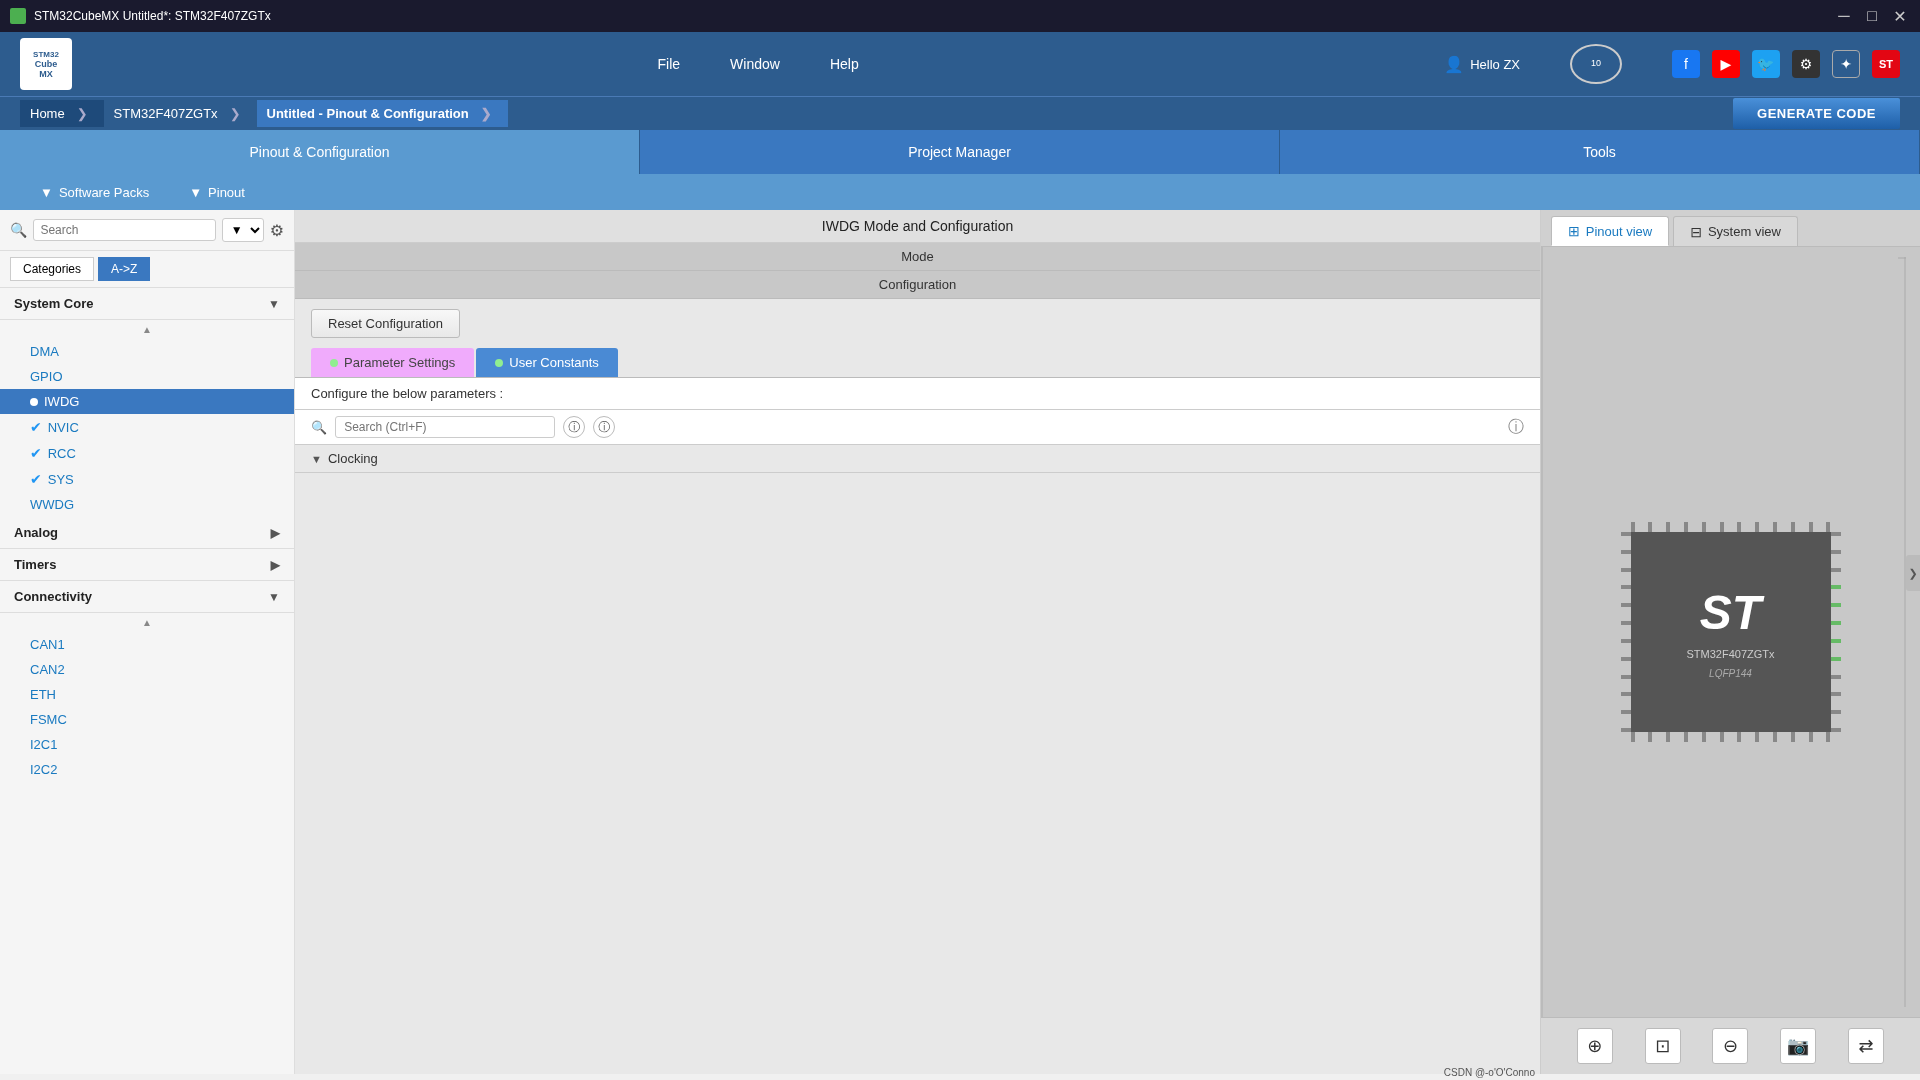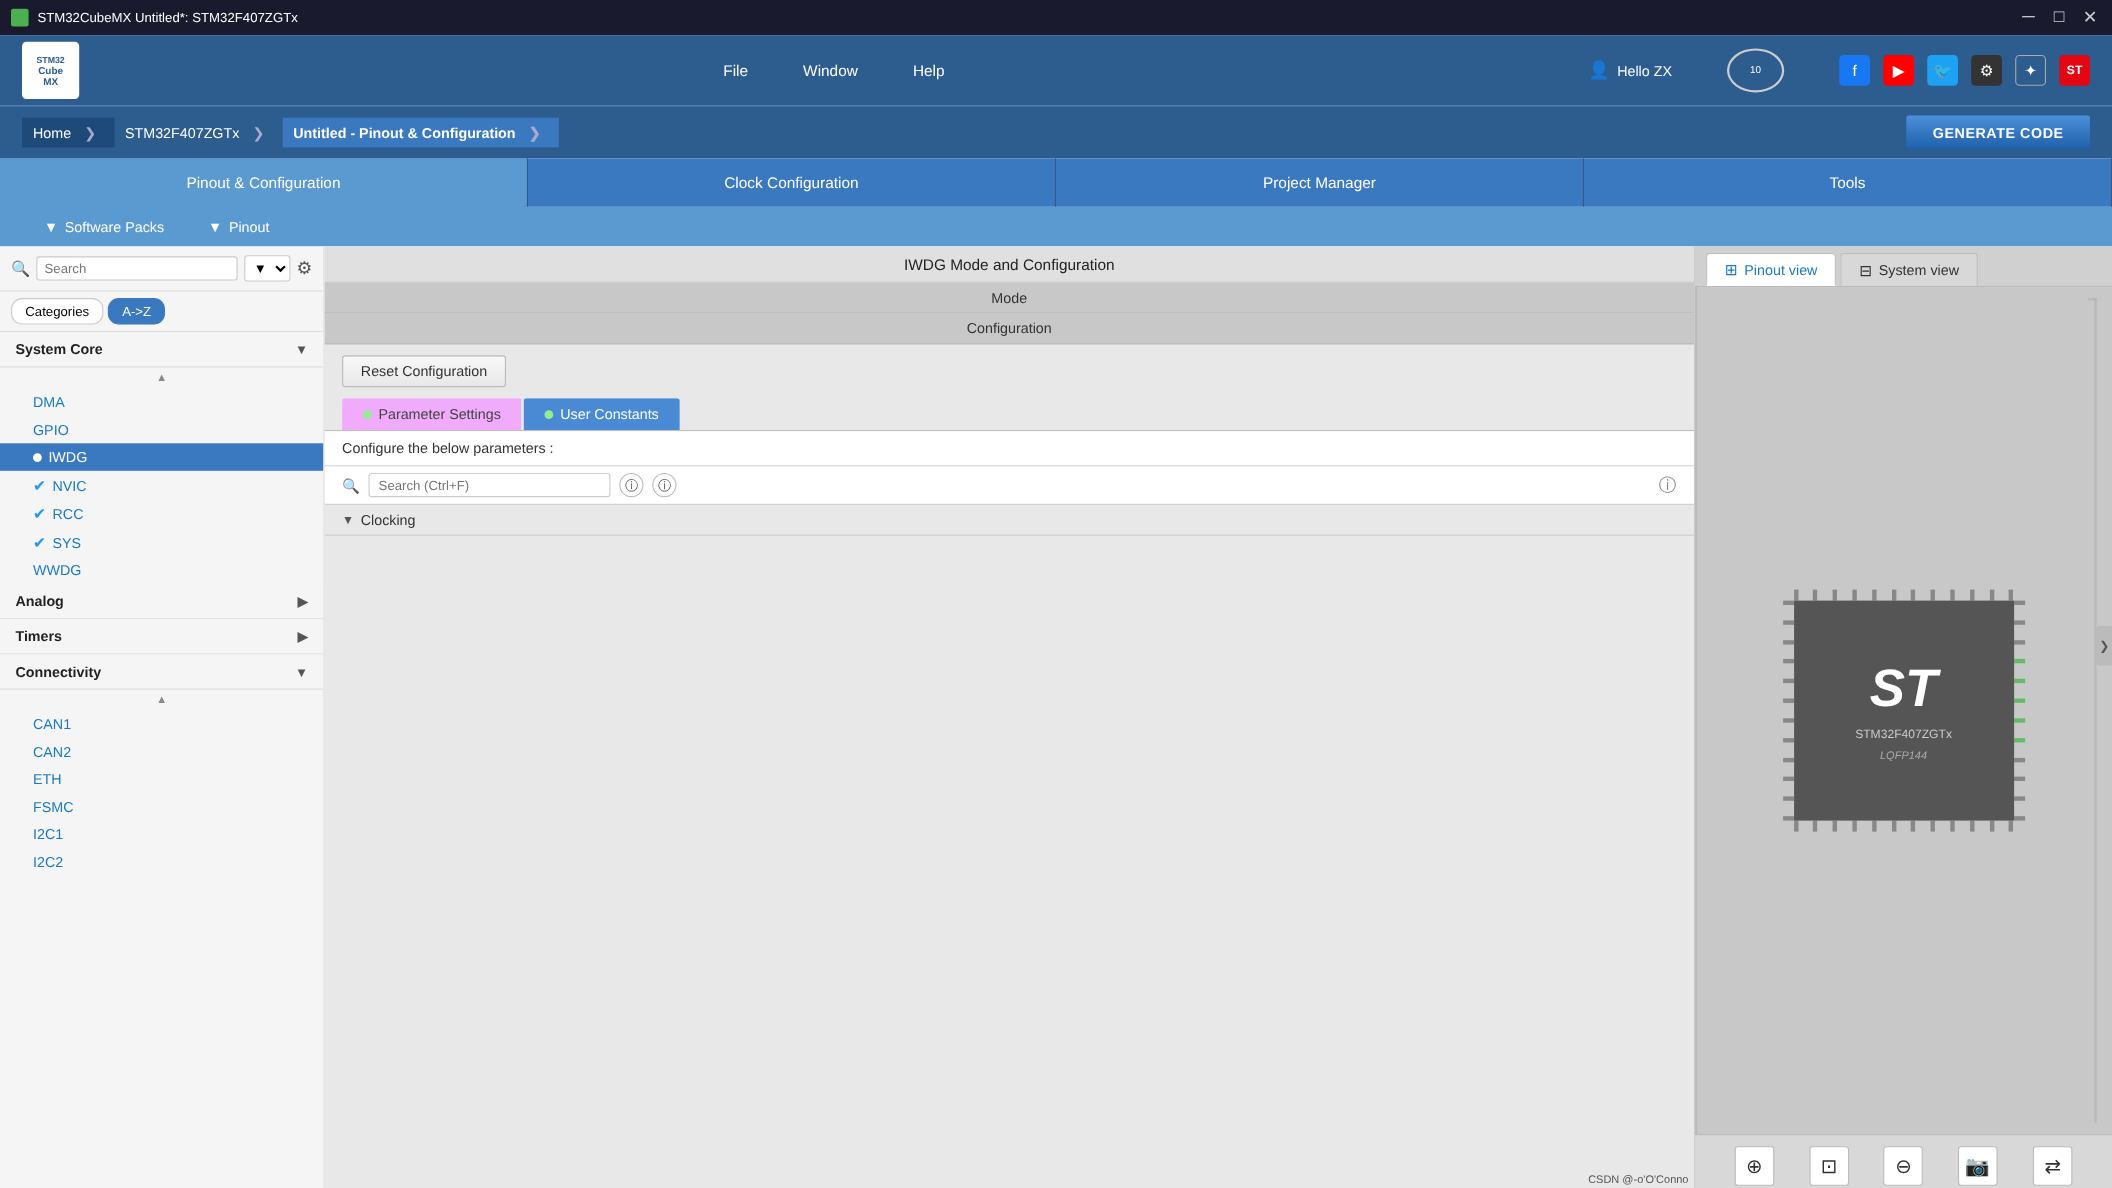--- a/index.html
+++ b/index.html
@@ -41,21 +41,21 @@
     .social-fb { background: #1877F2; }
     .social-yt { background: #FF0000; }
     .social-tw { background: #1DA1F2; }
     .social-gh { background: #333; }
     .social-star { background: transparent; border: 1px solid #aaa; }
     .social-st { background: #e30613; }
 
     
     #breadcrumb {
       background: #2d5c8e;
-      height: 48px;
+      height: 34px;
       display: flex;
       align-items: center;
       padding: 0 20px;
       gap: 0;
       border-top: 1px solid #4a7ab5;
     }
     .breadcrumb-item { color: white; font-size: 13px; cursor: pointer; padding: 6px 16px 6px 10px; position: relative; }
     .breadcrumb-item::after { content: '❯'; margin-left: 12px; color: #aac; }
     .breadcrumb-item:first-child { background: #1e4a7a; }
     .breadcrumb-item.current { background: #3a78c0; font-weight: bold; }
@@ -143,21 +143,21 @@
 
     .sidebar-tabs {
       display: flex;
       padding: 6px 10px;
       gap: 4px;
       border-bottom: 1px solid #ddd;
     }
     .sidebar-tab {
       padding: 4px 12px;
       border: 1px solid #ccc;
-      border-radius: 10px;
+      border-radius: 0;
       font-size: 12px;
       cursor: pointer;
       background: white;
     }
     .sidebar-tab.active { background: #3a78c0; color: white; border-color: #3a78c0; }
 
     .category-header {
       display: flex;
       align-items: center;
       justify-content: space-between;
@@ -506,21 +506,20 @@
 
 <div id="breadcrumb">
   <span class="breadcrumb-item">Home</span>
   <span class="breadcrumb-item">STM32F407ZGTx</span>
   <span class="breadcrumb-item current">Untitled - Pinout &amp; Configuration</span>
   <button class="generate-btn">GENERATE CODE</button>
 </div>
 
 <div id="tabbar">
   <div class="main-tab active">Pinout &amp; Configuration</div>
-  <div class="main-tab">Clock Configuration</div>
   <div class="main-tab">Project Manager</div>
   <div class="main-tab">Tools</div>
 </div>
 
 <div id="subtabbar">
   <div class="sub-tab">
     <span>▼</span>
     <span>Software Packs</span>
   </div>
   <div class="sub-tab">

